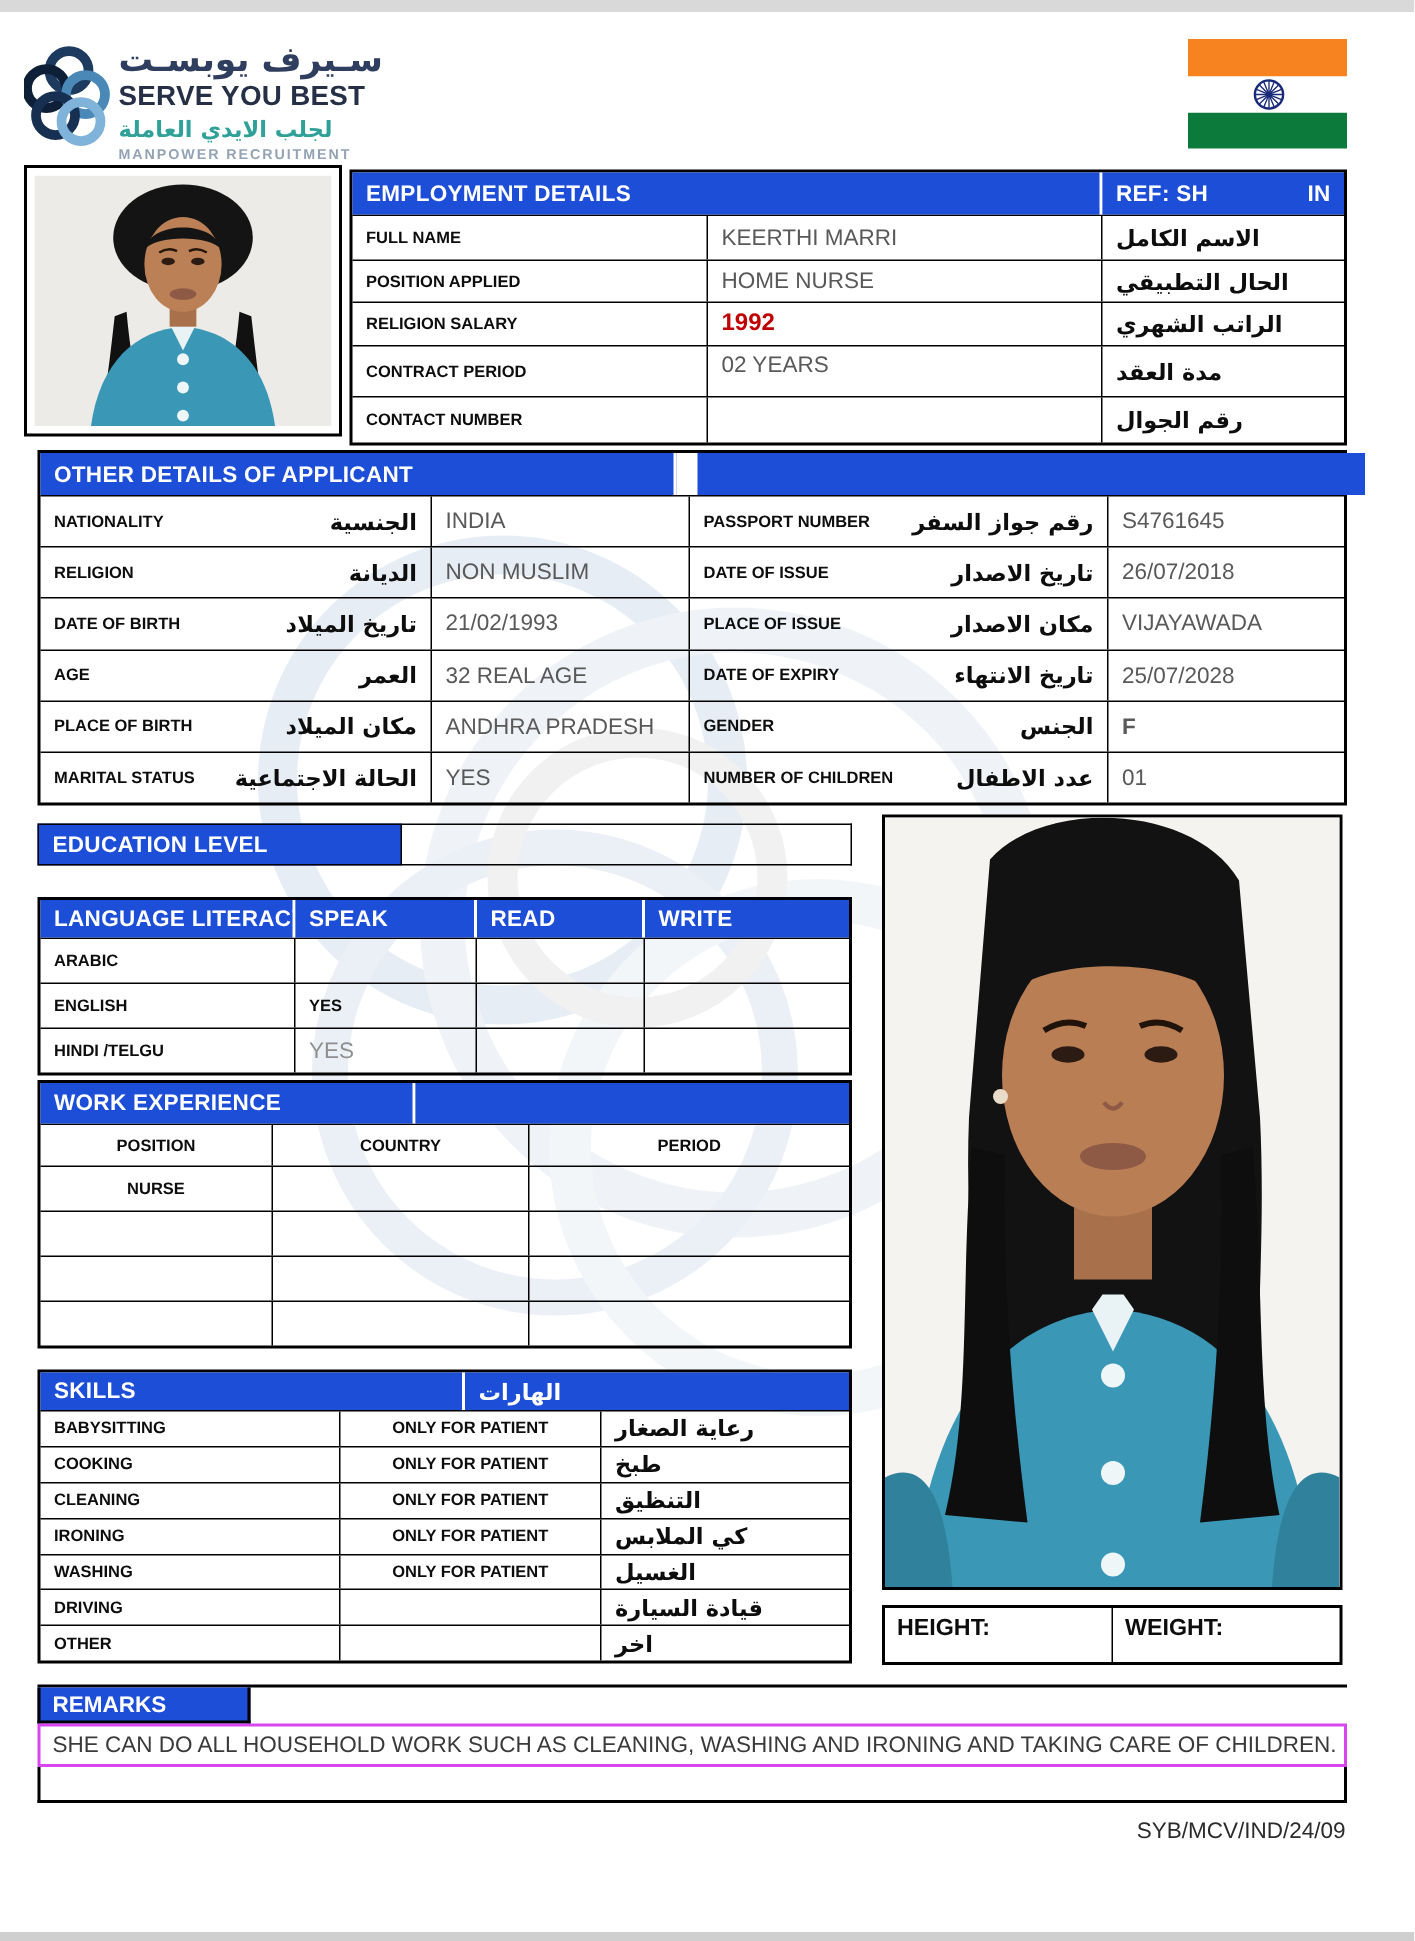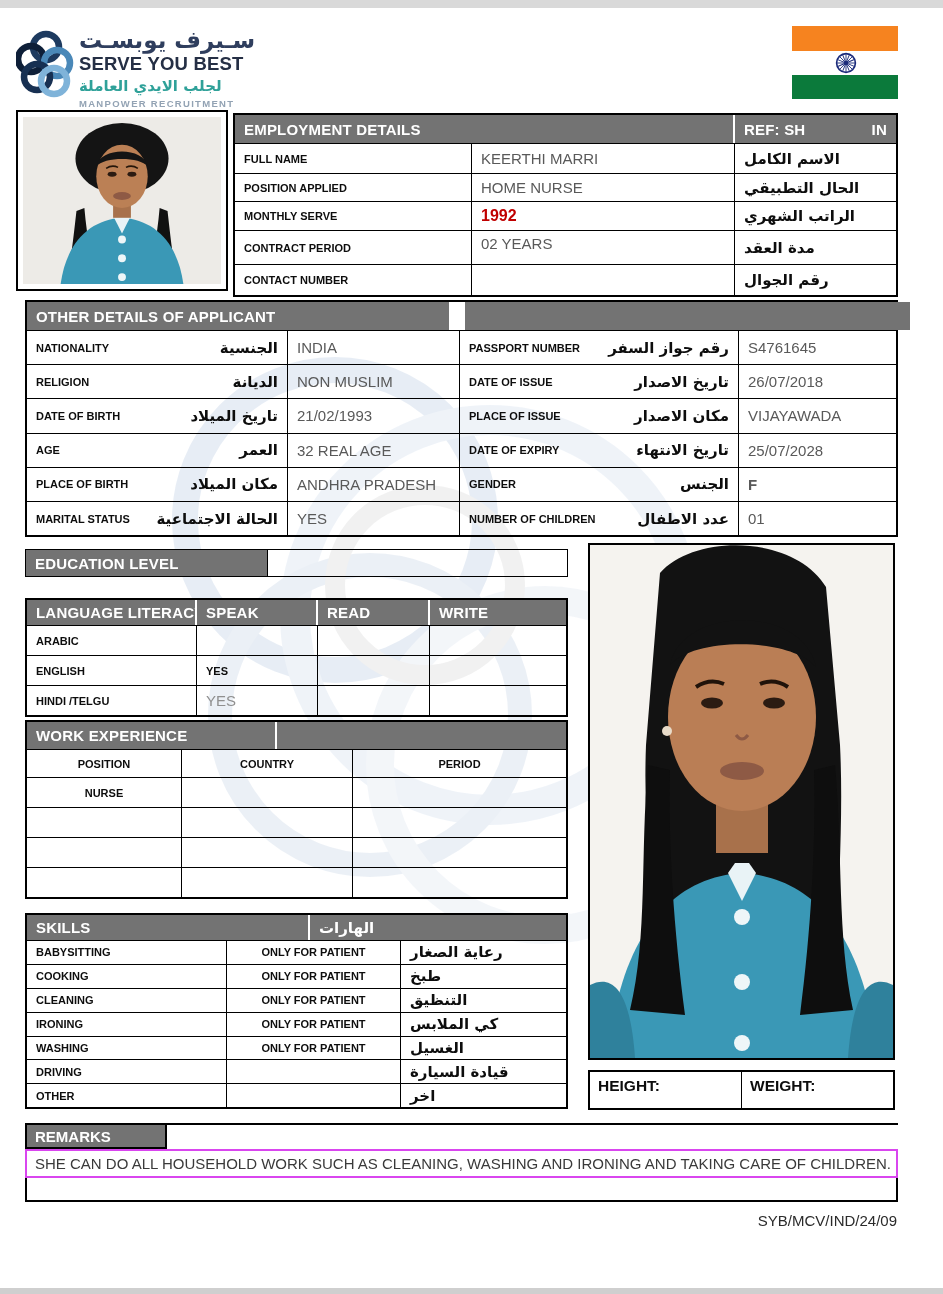--- a/index.html
+++ b/index.html
@@ -20,21 +20,21 @@
   .logo-en-sub { font-weight: bold; font-size: 9.5px; color: #93a3b4; letter-spacing: 1.3px; white-space: nowrap; margin-top: 3px; }
 
   
   .flag { position: absolute; left: 792px; top: 26px; width: 106px; height: 73px; z-index: 1; }
   .flag .saffron { height: 25px; background: #f6831f; }
   .flag .white { height: 24px; background: #ffffff; position: relative; }
   .flag .green { height: 24px; background: #0b7a3b; }
   .flag svg { position: absolute; left: 43px; top: 1px; }
 
   
-  .green { background: #737373; color: #fff; font-weight: bold; }
+  .green { background: #1d4ed8; color: #fff; font-weight: bold; }
   .tr { display: grid; }
   .tr + .tr { border-top: 1.6px solid #000; }
   .cell { display: flex; align-items: center; padding: 0 9px; overflow: hidden; white-space: nowrap; }
   .rb { border-right: 1.6px solid #000; }
   .rbw { border-right: 2px solid #fff; }
   .lbl { font-weight: bold; font-size: 11px; color: #0d0d0d; }
   .val { font-size: 15px; color: #595959; }
   .ar { font-family: "DejaVu Sans", sans-serif; direction: rtl; font-weight: bold; font-size: 15px; color: #0d0d0d; }
   .ar-end { justify-content: flex-end; }
   .red { color: #c00000; font-weight: bold; font-size: 16px; }
@@ -179,21 +179,21 @@
       <div class="cell rb lbl">FULL NAME</div>
       <div class="cell rb val">KEERTHI MARRI</div>
       <div class="cell ar ar-end">الاسم الكامل</div>
     </div>
     <div class="tr emp-r" style="height:28px">
       <div class="cell rb lbl">POSITION APPLIED</div>
       <div class="cell rb val">HOME NURSE</div>
       <div class="cell ar ar-end">الحال التطبيقي</div>
     </div>
     <div class="tr emp-r" style="height:29px">
-      <div class="cell rb lbl">MONTHLY SERVE</div>
+      <div class="cell rb lbl">RELIGION SALARY</div>
       <div class="cell rb val red">1992</div>
       <div class="cell ar ar-end">الراتب الشهري</div>
     </div>
     <div class="tr emp-r" style="height:34px">
       <div class="cell rb lbl">CONTRACT PERIOD</div>
       <div class="cell rb val" style="align-items:flex-start; padding-top:4px;">02 YEARS</div>
       <div class="cell ar ar-end">مدة العقد</div>
     </div>
     <div class="tr emp-r" style="height:31px">
       <div class="cell rb lbl">CONTACT NUMBER</div>

